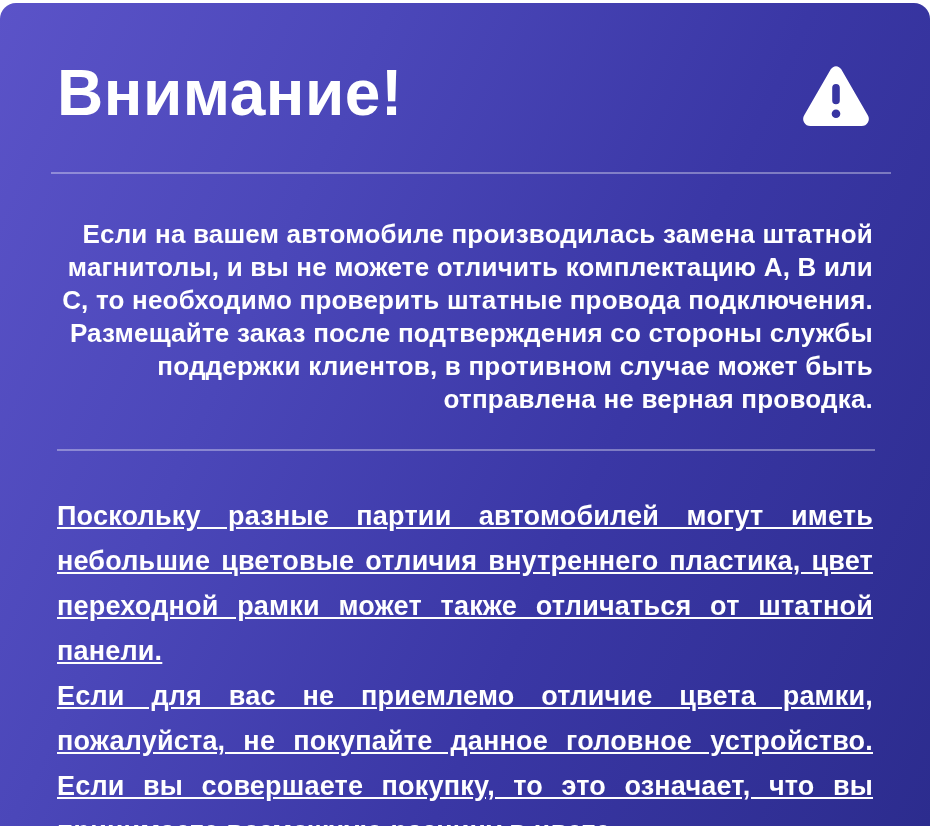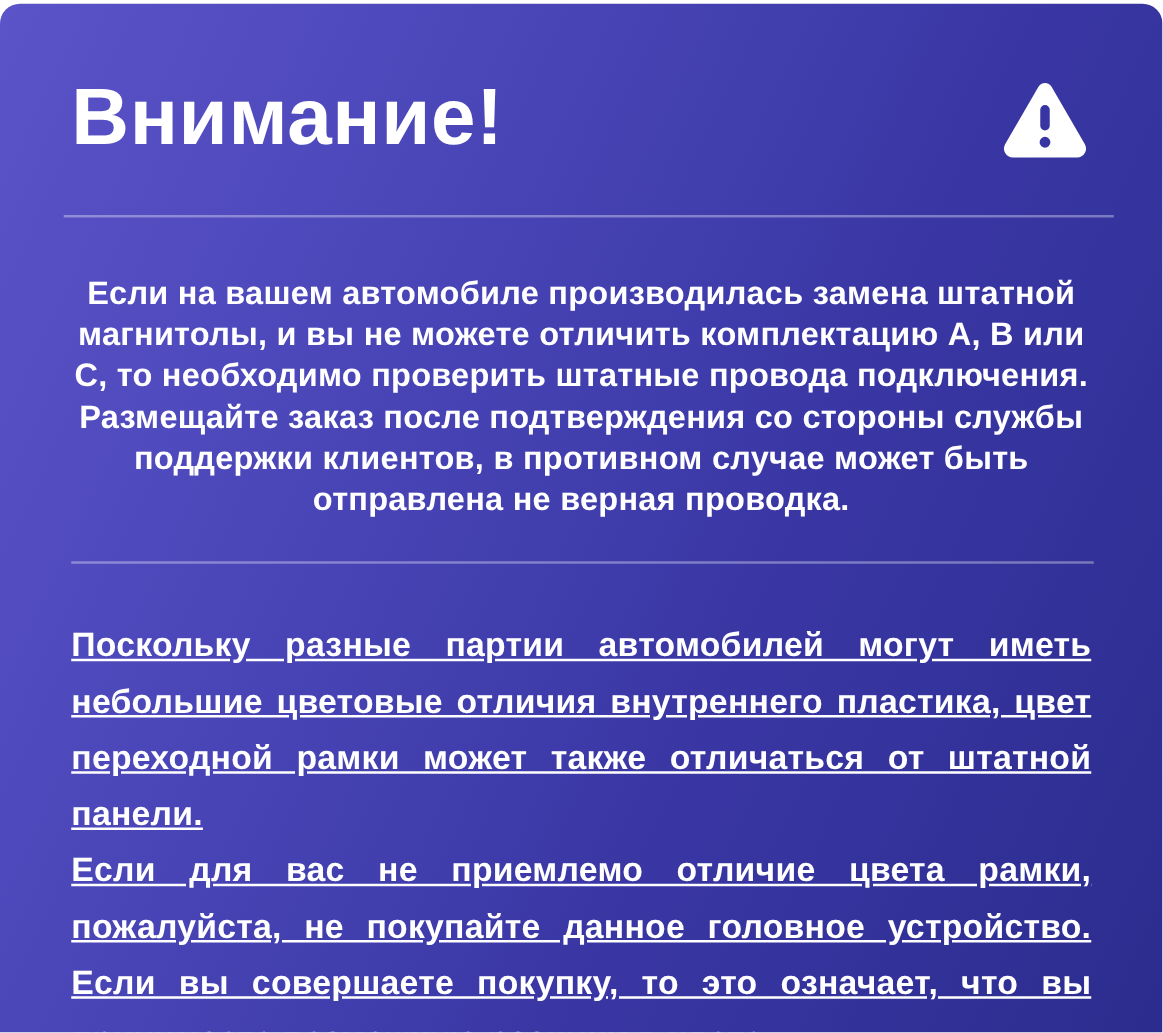--- a/index.html
+++ b/index.html
@@ -50,21 +50,21 @@
   }
   .divider-middle {
     margin: 33px -2px 0 0;
   }
   .block1 {
     margin-top: 44px;
     font-size: 26px;
     font-weight: 700;
     line-height: 33px;
     letter-spacing: 0.2px;
-    text-align: center;
+    text-align: right;
   }
   .block2 {
     margin-top: 43px;
     font-size: 27px;
     font-weight: 700;
     line-height: 45px;
     letter-spacing: 0.2px;
   }
   .block2 p {
     text-align: justify;

